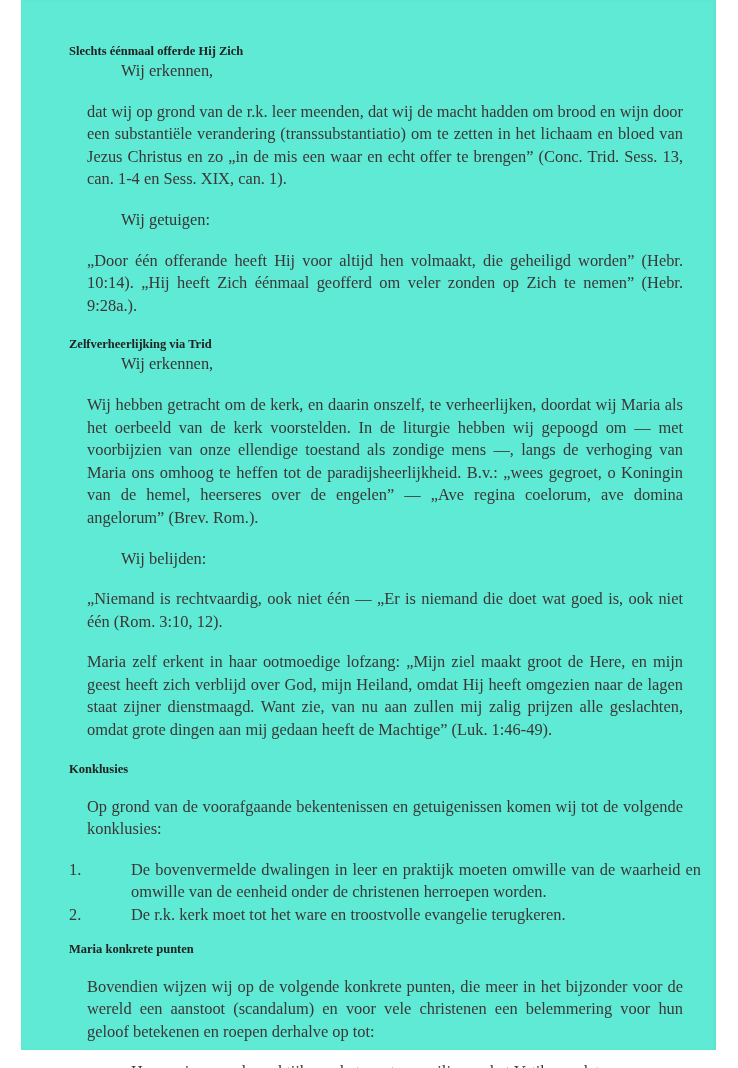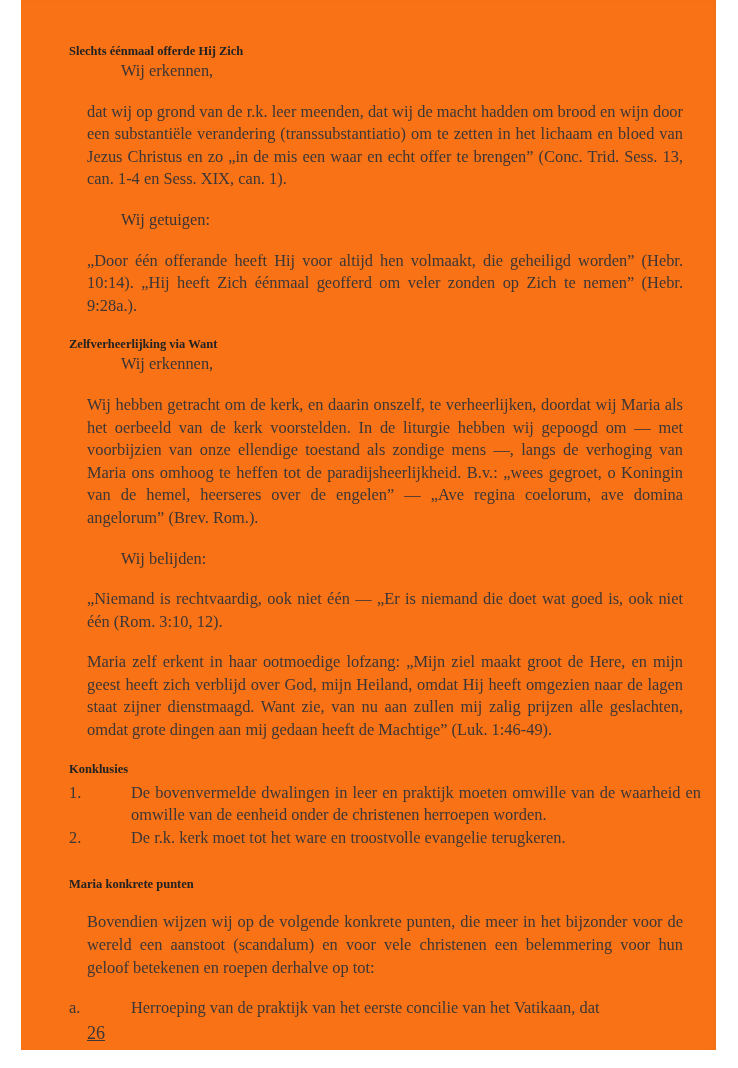--- a/index.html
+++ b/index.html
@@ -1,65 +1,66 @@
 <!DOCTYPE html>
 <html><head>
 <meta charset="utf-8">
 <style>
   html, body { margin: 0; padding: 0; background: #ffffff; }
   body { width: 738px; height: 1068px; position: relative; overflow: hidden; }
   .page {
     position: absolute; left: 21px; top: 0; width: 695px; height: 1050px;
-    background: #f97316;
+    background: #5eead4;
     box-shadow: inset -2px 0 3px rgba(0,0,0,0.03);
   }
   .content {
     position: absolute; left: 48px; top: 42px; width: 632px;
     font-family: "Liberation Serif", "DejaVu Serif", serif;
     color: #3c3636; font-size: 16.4px; line-height: 22.6px;
   }
   .hdr {
     text-align: right; font-family: "Liberation Serif", serif; font-weight: bold;
     font-size: 12.5px; color: #222; line-height: 18px; margin: 0;
   }
   .lead {
     margin: 0 0 0 52px; line-height: 22.6px; color: #3a3434;
   }
   p { margin: 18px; text-align: justify; text-align-last: left; }
   .li { display: flex; }
   .li .num { width: 18px; flex: 0 0 18px; }
   .li .txt { flex: 1; text-align: justify; margin-left: 44px; }
-  .sec { margin-top: 18px; margin-bottom: 4px; text-align: center; }
+  .sec { margin-top: 5px; margin-bottom: 4px; text-align: center; }
   .pagenum { margin-top: 2px; font-size: 18px; text-decoration: underline; }
   .gap { height: 8px; }
 </style>
 </head>
 <body>
 
 <div class="page">
   <div class="content">
     <p class="hdr">Slechts éénmaal offerde Hij Zich</p>
 
     <p class="lead">Wij erkennen,</p>
     <p>dat wij op grond van de r.k. leer meenden, dat wij de macht hadden om brood en wijn door een substantiële verandering (transsubstantiatio) om te zetten in het lichaam en bloed van Jezus Christus en zo „in de mis een waar en echt offer te brengen” (Conc. Trid. Sess. 13, can. 1-4 en Sess. XIX, can. 1).</p>
 
     <p class="lead">Wij getuigen:</p>
     <p>„Door één offerande heeft Hij voor altijd hen volmaakt, die geheiligd worden” (Hebr. 10:14). „Hij heeft Zich éénmaal geofferd om veler zonden op Zich te nemen” (Hebr. 9:28a.).</p>
 
-    <p class="hdr">Zelfverheerlijking via Want</p>
+    <p class="hdr">Zelfverheerlijking via Trid</p>
 
     <p class="lead">Wij erkennen,</p>
     <p>Wij hebben getracht om de kerk, en daarin onszelf, te verheerlijken, doordat wij Maria als het oerbeeld van de kerk voorstelden. In de liturgie hebben wij gepoogd om — met voorbijzien van onze ellendige toestand als zondige mens —, langs de verhoging van Maria ons omhoog te heffen tot de paradijsheerlijkheid. B.v.: „wees gegroet, o Koningin van de hemel, heerseres over de engelen” — „Ave regina coelorum, ave domina angelorum” (Brev. Rom.).</p>
 
     <p class="lead">Wij belijden:</p>
     <p>„Niemand is rechtvaardig, ook niet één — „Er is niemand die doet wat goed is, ook niet één (Rom. 3:10, 12).</p>
 
     <p>Maria zelf erkent in haar ootmoedige lofzang: „Mijn ziel maakt groot de Here, en mijn geest heeft zich verblijd over God, mijn Heiland, omdat Hij heeft omgezien naar de lagen staat zijner dienstmaagd. Want zie, van nu aan zullen mij zalig prijzen alle geslachten, omdat grote dingen aan mij gedaan heeft de Machtige” (Luk. 1:46-49).</p>
 
     <p class="hdr sec">Konklusies</p>
+    <p>Op grond van de voorafgaande bekentenissen en getuigenissen komen wij tot de volgende konklusies:</p>
 
     <div class="li">
       <span class="num">1.</span>
       <span class="txt">De bovenvermelde dwalingen in leer en praktijk moeten omwille van de waarheid en omwille van de eenheid onder de christenen herroepen worden.</span>
     </div>
     <div class="li">
       <span class="num">2.</span>
       <span class="txt">De r.k. kerk moet tot het ware en troostvolle evangelie terugkeren.</span>
     </div>
 

